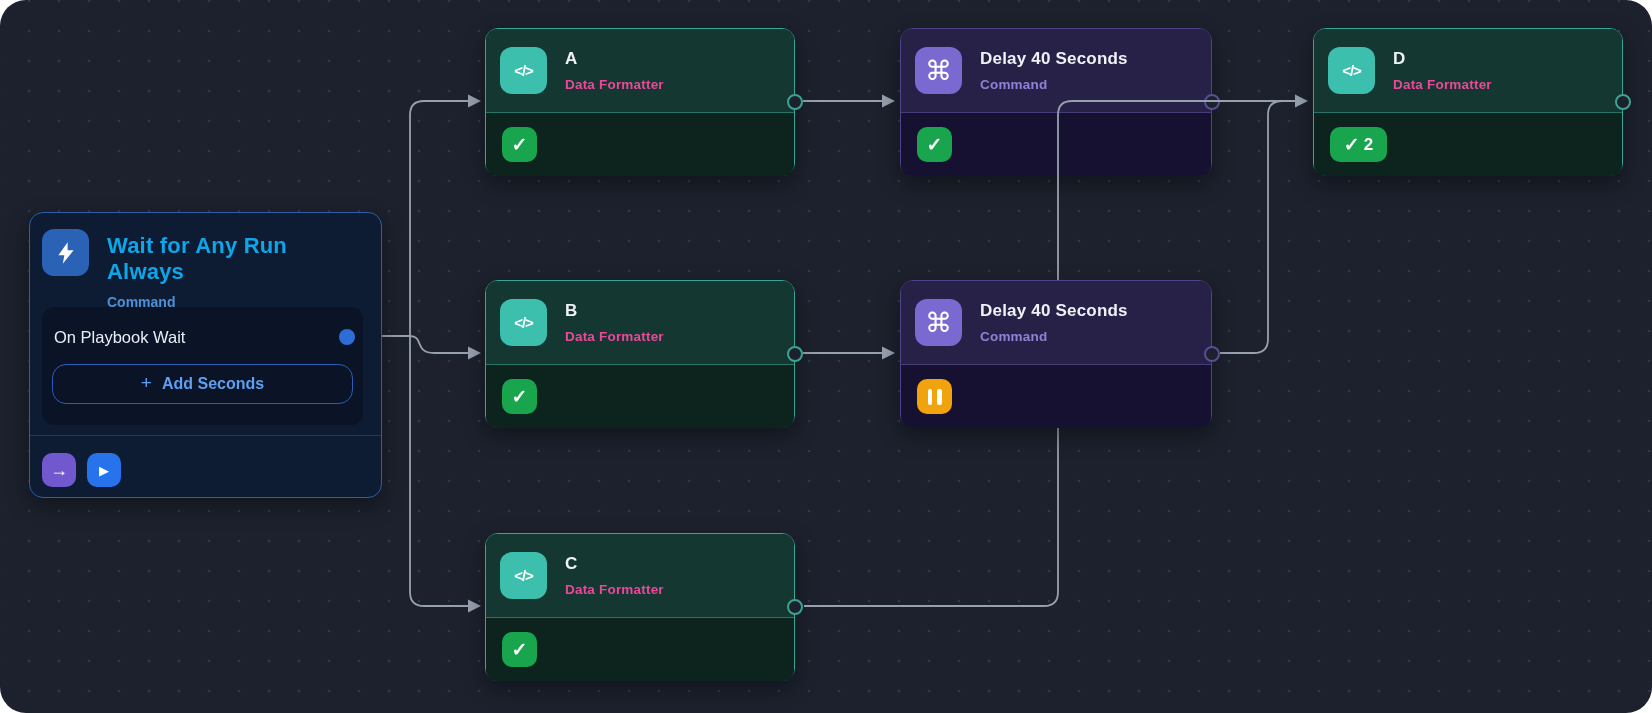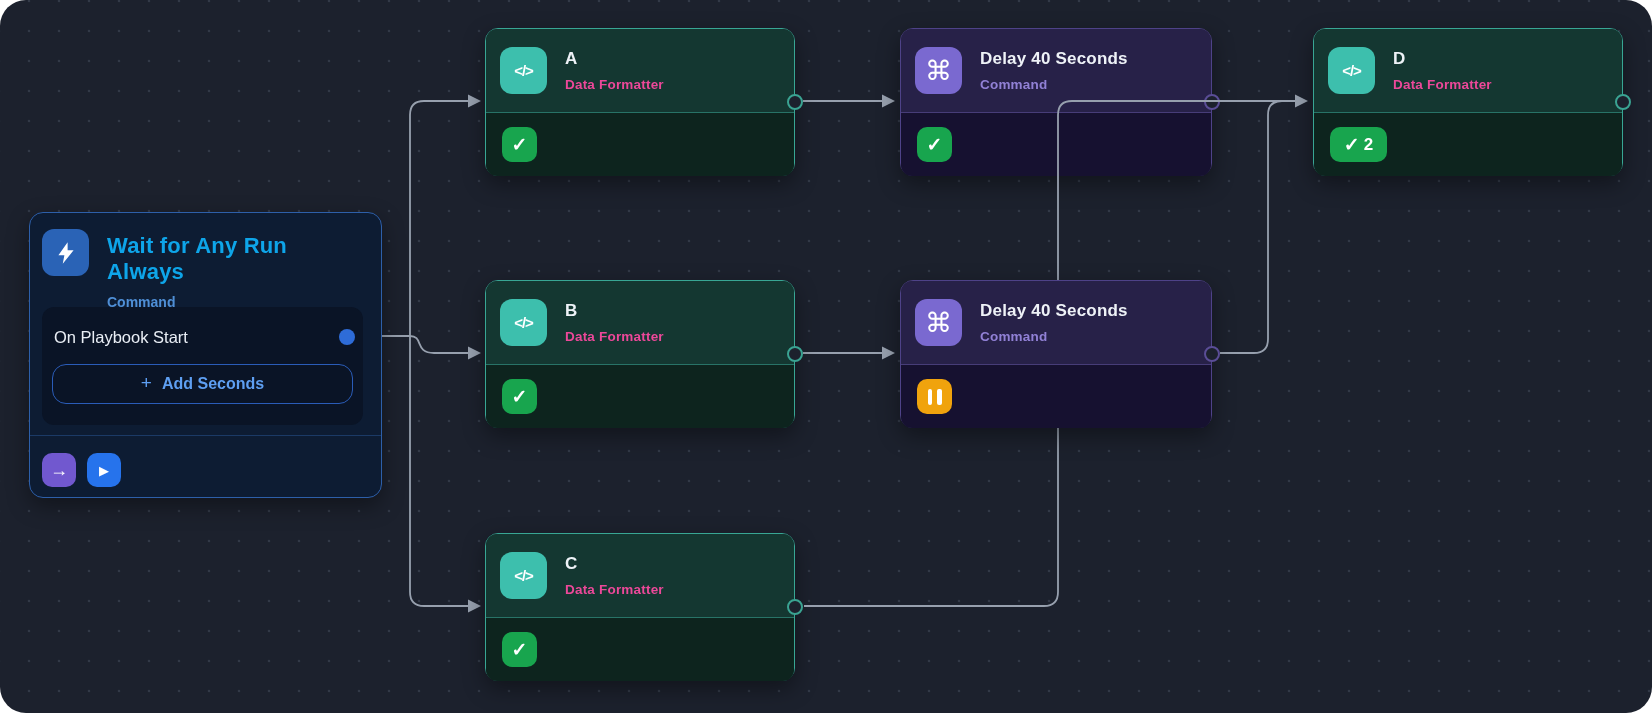--- a/index.html
+++ b/index.html
@@ -103,21 +103,21 @@
         <svg width="26" height="26" viewBox="0 0 24 24">
             <path d="M13.5 2 L5 14 h5.5 L9 22 L19 9.5 h-5.5 Z" fill="#ffffff"></path>
           </svg>
       </div>
       <div>
         <div class="t-title">Wait for Any Run Always</div>
         <div class="t-sub">Command</div>
       </div>
     </div>
     <div class="t-panel">
-      <div class="t-event">On Playbook Start</div>
+      <div class="t-event">On Playbook Wait</div>
       <div class="t-port"></div>
       <button class="t-add">
         <span class="plus">+</span>
         <span>Add Seconds</span>
       </button>
     </div>
     <div class="t-divider"></div>
     <button class="t-btn purple">
       <span>→</span>
     </button>

